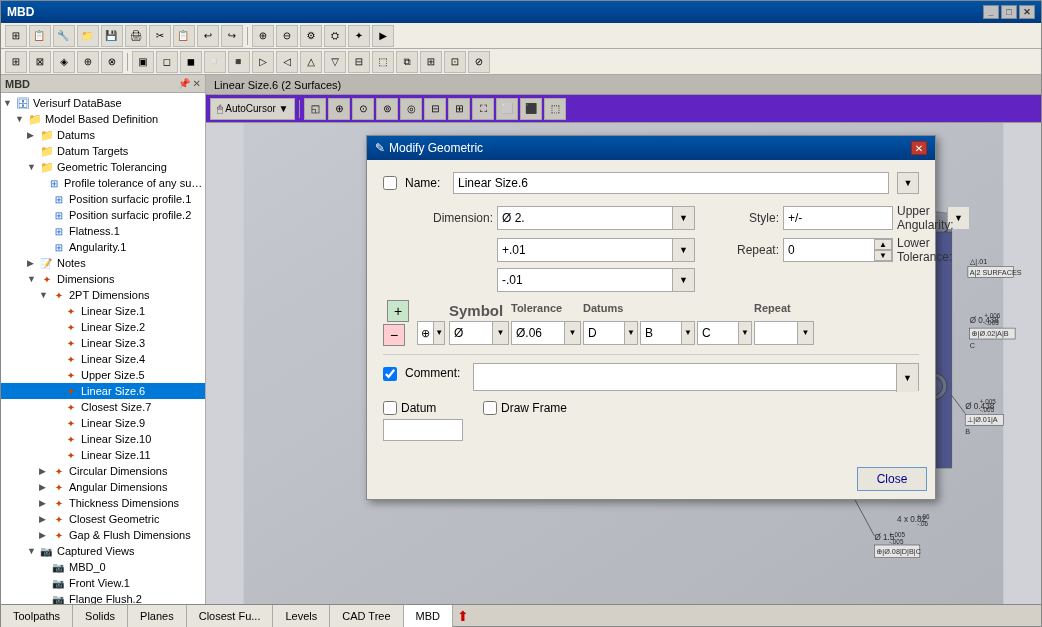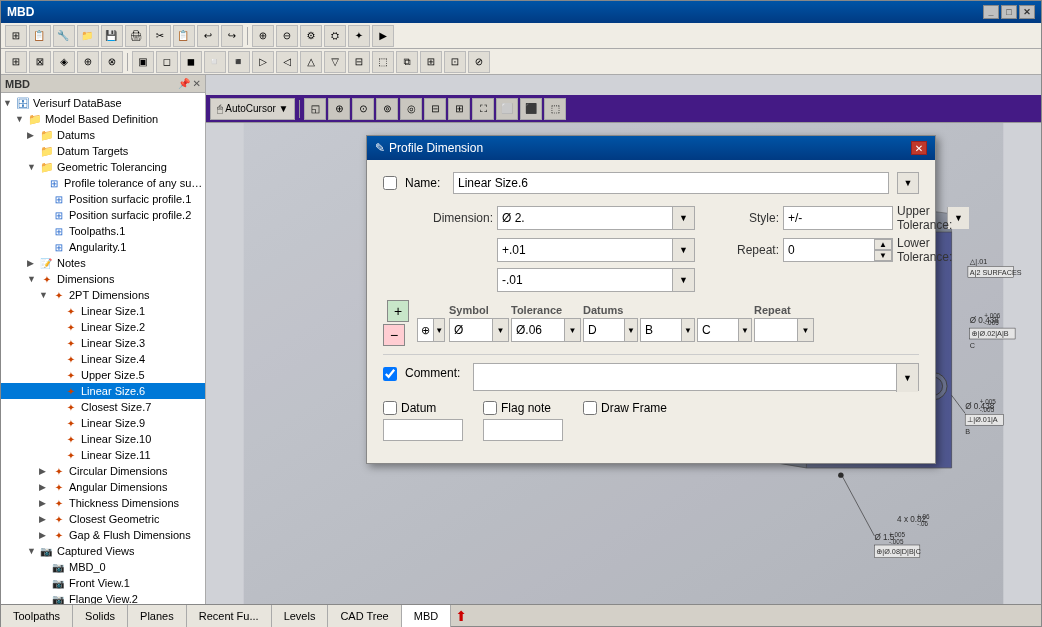--- a/index.html
+++ b/index.html
@@ -34,21 +34,21 @@
     .tree-item { display: flex; align-items: center; padding: 1px 2px; cursor: pointer; white-space: nowrap; font-size: 11px; height: 16px; }
     .tree-item.selected { background: #0078d7; color: white; }
     .tree-item .indent { display: inline-block; }
     .tree-item .expand-icon { width: 12px; font-size: 9px; color: #555; flex-shrink: 0; }
     .tree-item .item-icon { width: 16px; height: 14px; margin-right: 2px; flex-shrink: 0; display: inline-flex; align-items: center; justify-content: center; }
     .tree-item .item-label { font-size: 11px; overflow: hidden; text-overflow: ellipsis; }
 
     
     .viewport { flex: 1; background: #e8eaf0; position: relative; overflow: hidden; }
     .viewport-tab { position: absolute; top: 0; left: 0; right: 0; height: 20px; background: #d0cdc5; border-bottom: 1px solid #aaa; display: flex; align-items: center; padding: 0 8px; font-size: 11px; }
-    .viewport-toolbar { position: absolute; top: 20px; left: 0; right: 0; height: 28px; background: #4c1d95; border-bottom: 1px solid #aaa; display: flex; align-items: center; padding: 0 4px; gap: 2px; }
+    .viewport-toolbar { position: absolute; top: 20px; left: 0; right: 0; height: 28px; background: #6d28d9; border-bottom: 1px solid #aaa; display: flex; align-items: center; padding: 0 4px; gap: 2px; }
     .vp-btn { height: 22px; padding: 0 6px; background: #f0ede5; border: 1px solid #bbb; font-size: 10px; cursor: pointer; display: flex; align-items: center; }
 
     
     .model-area { position: absolute; top: 48px; left: 0; right: 0; bottom: 0; }
 
     
     .modal-overlay { position: absolute; top: 0; left: 0; right: 0; bottom: 0; background: rgba(0,0,0,0.1); z-index: 100; display: flex; align-items: flex-start; justify-content: flex-start; padding-top: 60px; padding-left: 160px; }
 
     
     .dialog { width: 570px; background: #f0ede5; border: 1px solid #888; box-shadow: 3px 3px 8px rgba(0,0,0,0.4); }
@@ -239,21 +239,21 @@
               <span style="color:#2266cc;font-size:10px;">⊞</span>
             </span>
             <span class="item-label">Position surfacic profile.2</span>
           </div>
           <div class="tree-item">
             <span class="indent" style="width: 36px;"></span>
             <span class="expand-icon"></span>
             <span class="item-icon" style="font-size: 11px;">
               <span style="color:#2266cc;font-size:10px;">⊞</span>
             </span>
-            <span class="item-label">Toolpaths.1</span>
+            <span class="item-label">Flatness.1</span>
           </div>
           <div class="tree-item">
             <span class="indent" style="width: 36px;"></span>
             <span class="expand-icon"></span>
             <span class="item-icon" style="font-size: 11px;">
               <span style="color:#2266cc;font-size:10px;">⊞</span>
             </span>
             <span class="item-label">Angularity.1</span>
           </div>
           <div class="tree-item">
@@ -423,27 +423,30 @@
               <span style="color:#884400;font-size:10px;">📷</span>
             </span>
             <span class="item-label">Front View.1</span>
           </div>
           <div class="tree-item">
             <span class="indent" style="width: 36px;"></span>
             <span class="expand-icon"></span>
             <span class="item-icon" style="font-size: 11px;">
               <span style="color:#884400;font-size:10px;">📷</span>
             </span>
-            <span class="item-label">Flange View.2</span>
+            <span class="item-label">Flange Flush.2</span>
           </div>
         </div>
     </div>
 
     <div class="viewport">
 
+      <div class="viewport-tab">
+        <span>Linear Size.6  (2 Surfaces)</span>
+      </div>
 
       <div class="viewport-toolbar">
         <div class="vp-btn">🖱 AutoCursor ▼</div>
         <div class="toolbar-sep"></div>
         <div class="toolbar-btn">◱</div>
         <div class="toolbar-btn">⊕</div>
         <div class="toolbar-btn">⊙</div>
         <div class="toolbar-btn">⊚</div>
         <div class="toolbar-btn">◎</div>
         <div class="toolbar-btn">⊟</div>
@@ -557,21 +560,21 @@
           <circle cx="658" cy="388" r="3" fill="#333"></circle>
         </svg>
       </div>
 
       <div class="modal-overlay">
         <div class="dialog">
 
           <div class="dialog-title">
             <div class="dialog-title-text">
               <span>✎</span>
-              <span>Profile Dimension</span>
+              <span>Modify Geometric</span>
             </div>
             <div class="dialog-close">✕</div>
           </div>
 
           <div class="dialog-body">
 
             <div class="name-row">
               <input type="checkbox" class="name-checkbox" style="">
               <span class="name-label">Name:</span>
               <input type="text" class="name-input" value="Linear Size.6" style="">
@@ -583,21 +586,21 @@
               <div class="form-input-wrap" style="grid-column:2/4; display:flex;">
                 <input type="text" class="form-input" value="Ø 2." style="">
                 <div class="form-dropdown-btn">▼</div>
               </div>
               <span class="form-label">Style:</span>
               <div class="form-input-wrap" style="display:flex;">
                 <input type="text" class="form-input" value="+/-" style="">
                 <div class="form-dropdown-btn">▼</div>
               </div>
 
-              <span class="form-label">Upper Tolerance:</span>
+              <span class="form-label">Upper Angularity:</span>
               <div class="form-input-wrap" style="grid-column:2/4; display:flex;">
                 <input type="text" class="form-input" value="+.01" style="">
                 <div class="form-dropdown-btn">▼</div>
               </div>
               <span class="form-label">Repeat:</span>
               <div style="display:flex; border:1px solid #aaa; background:white; align-items:center;">
                 <input type="text" class="form-input" value="0" style="width: 50px;">
                 <div style="display:flex; flex-direction:column;">
                   <div class="spinner-btn">▲</div>
                   <div class="spinner-btn">▼</div>
@@ -614,21 +617,21 @@
             <div style="display:flex; align-items:center; gap:4px; margin-bottom:4px;">
               <div style="display:flex; flex-direction:column; gap:2px; margin-right:4px;">
                 <div class="tol-plus-btn">+</div>
                 <div class="tol-minus-btn">−</div>
               </div>
 
               <div style="flex:1;">
 
                 <div style="display:grid; grid-template-columns:30px 60px 70px 55px 55px 55px 60px; gap:2px; margin-bottom:2px;">
                   <div></div>
-                  <span style="font-size:11px;color:#555;font-weight:bold;">Symbol</span>
+                  <span style="font-size:15px;color:#555;font-weight:bold;">Symbol</span>
                   <span style="font-size:11px;color:#555;font-weight:bold;">Tolerance</span>
                   <span style="font-size:11px;color:#555;font-weight:bold;">Datums</span>
                   <span></span>
                   <span></span>
                   <span style="font-size:11px;color:#555;font-weight:bold;">Repeat</span>
                 </div>
 
                 <div style="display:grid; grid-template-columns:30px 60px 70px 55px 55px 55px 60px; gap:2px; align-items:center;">
 
                   <div class="tol-input-wrap" style="width:28px;">
@@ -683,46 +686,42 @@
             <div class="bottom-row">
 
               <div class="check-group">
                 <div class="check-item">
                   <input type="checkbox" class="check-input" style="">
                   <span>Datum</span>
                 </div>
                 <input type="text" class="check-box" style="">
               </div>
 
-              <div class="check-group">
-                <div class="check-item">
-                  <input type="checkbox" class="check-input" style="">
-                  <span>Flag note</span>
-                </div>
-                <input type="text" class="check-box" style="">
-              </div>
 
               <div class="check-group">
                 <div class="check-item">
                   <input type="checkbox" class="check-input" style="">
                   <span>Draw Frame</span>
                 </div>
               </div>
             </div>
 
           </div>
 
+          <div class="dialog-footer">
+            <button class="close-btn">Close</button>
+          </div>
         </div>
       </div>
     </div>
   </div>
 
   <div class="status-bar" id="status-bar">
       <div class="status-tab">Toolpaths</div>
       <div class="status-tab">Solids</div>
       <div class="status-tab">Planes</div>
-      <div class="status-tab">Recent Fu...</div>
+      <div class="status-tab">Closest Fu...</div>
       <div class="status-tab">Levels</div>
       <div class="status-tab">CAD Tree</div>
       <div class="status-tab active">MBD</div>
       <span class="status-marker">⬆</span>
     </div>
 </div>
 
 </body></html>

